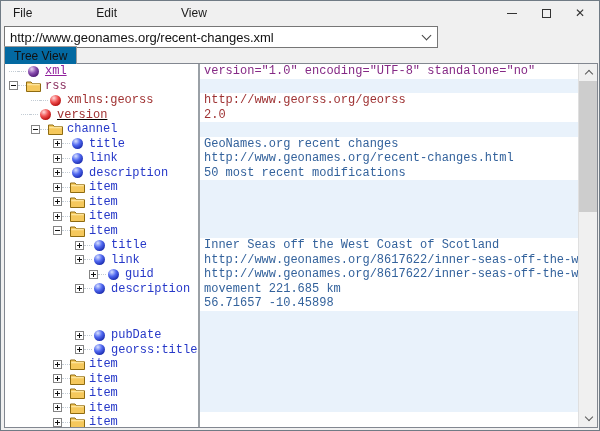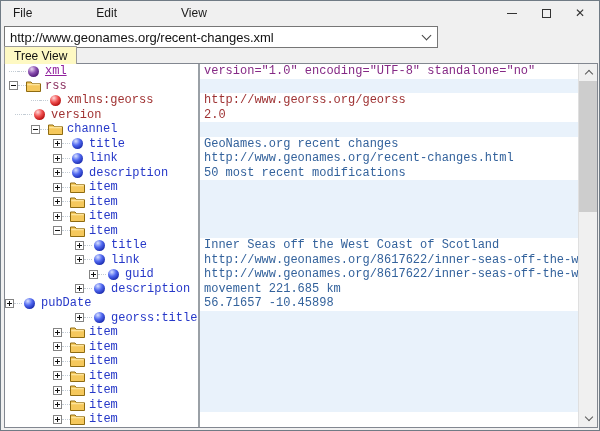--- a/index.html
+++ b/index.html
@@ -19,21 +19,21 @@
   
   .urlbox{position:absolute;left:3px;top:25px;width:434px;height:22px;background:#fff;
     border:1px solid #767676;display:flex;align-items:center;}
   .urlbox input{flex:1;border:none;outline:none;font:13px "Liberation Sans",sans-serif;
     color:#111;padding:0 0 0 5px;background:transparent;height:18px;}
   .combo-arrow{width:22px;height:100%;display:flex;align-items:center;justify-content:center;}
   .chev-down{width:7px;height:7px;border-right:1px solid #444;border-bottom:1px solid #444;
     transform:rotate(45deg);margin-top:-3px;}
 
   
-  .tab{position:absolute;left:3px;top:45px;height:18px;background:#fef9c3;
+  .tab{position:absolute;left:3px;top:45px;height:18px;background:#0369a1;
     border:1px solid #9b9b9b;border-bottom:none;padding:2px 9px 0 9px;
     font-size:12px;color:#111;z-index:3;}
 
   
   .content{position:absolute;left:3px;top:62px;width:594px;height:365px;
     border:1px solid #828790;background:#fff;overflow:hidden;}
   .tree-pane{position:absolute;left:0;top:0;bottom:0;width:193px;background:#fff;overflow:hidden;}
   .divider{position:absolute;left:193px;top:0;bottom:0;width:2px;background:#9aa0a6;}
   .value-pane{position:absolute;left:195px;top:0;bottom:0;right:19px;background:#fff;overflow:hidden;}
 
@@ -129,21 +129,21 @@
           <span class="tlabel root">rss</span>
         </div>
         <div class="trow" style="padding-left: 26px;">
           <span class="exp none"></span>
           <span class="conn"></span>
           <span class="ticon">
             <span class="ball attr"></span>
           </span>
           <span class="tlabel attr">xmlns:georss</span>
         </div>
-        <div class="trow" style="padding-left: 10px;">
+        <div class="trow" style="padding-left: 16px; text-decoration: underline;">
           <span class="exp none"></span>
           <span class="conn"></span>
           <span class="ticon">
             <span class="ball attr"></span>
           </span>
           <span class="tlabel attr">version</span>
         </div>
         <div class="trow" style="padding-left: 26px;">
           <span class="exp minus"></span>
           <span class="conn"></span>
@@ -248,21 +248,21 @@
           <span class="tlabel elem">guid</span>
         </div>
         <div class="trow" style="padding-left: 70px;">
           <span class="exp plus"></span>
           <span class="conn"></span>
           <span class="ticon">
             <span class="ball elem"></span>
           </span>
           <span class="tlabel elem">description</span>
         </div>
-        <div class="trow" style="">
+        <div class="trow" style="padding-left: 70px; margin-top: 32px;">
           <span class="exp plus"></span>
           <span class="conn"></span>
           <span class="ticon">
             <span class="ball elem"></span>
           </span>
           <span class="tlabel elem">pubDate</span>
         </div>
         <div class="trow" style="padding-left: 70px;">
           <span class="exp plus"></span>
           <span class="conn"></span>

